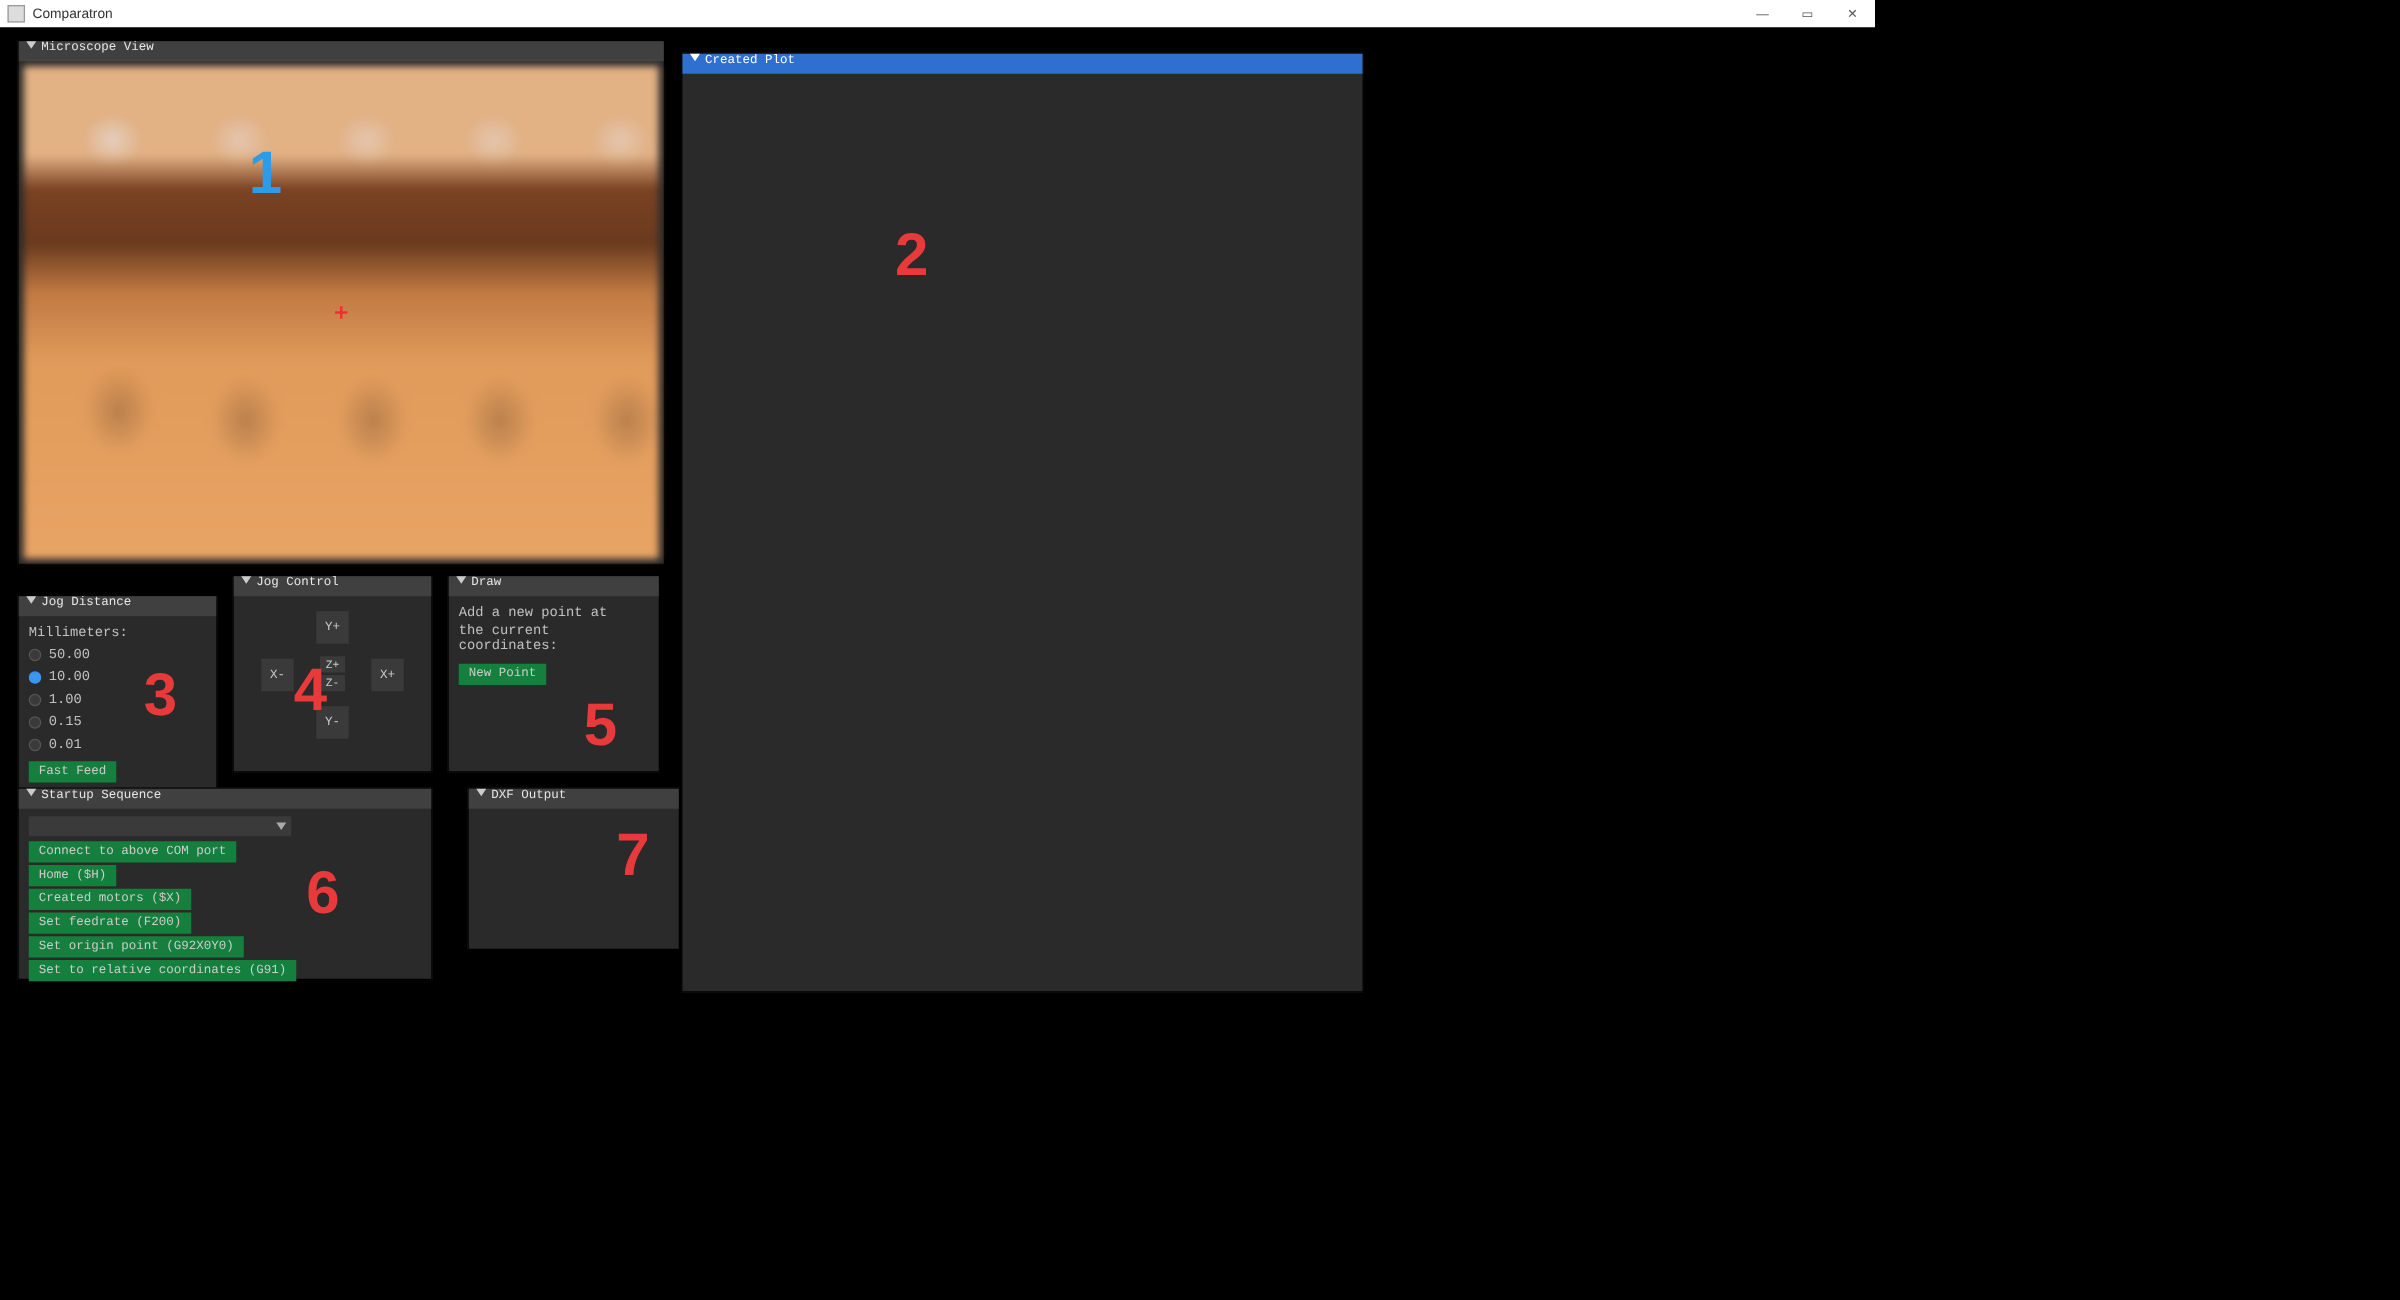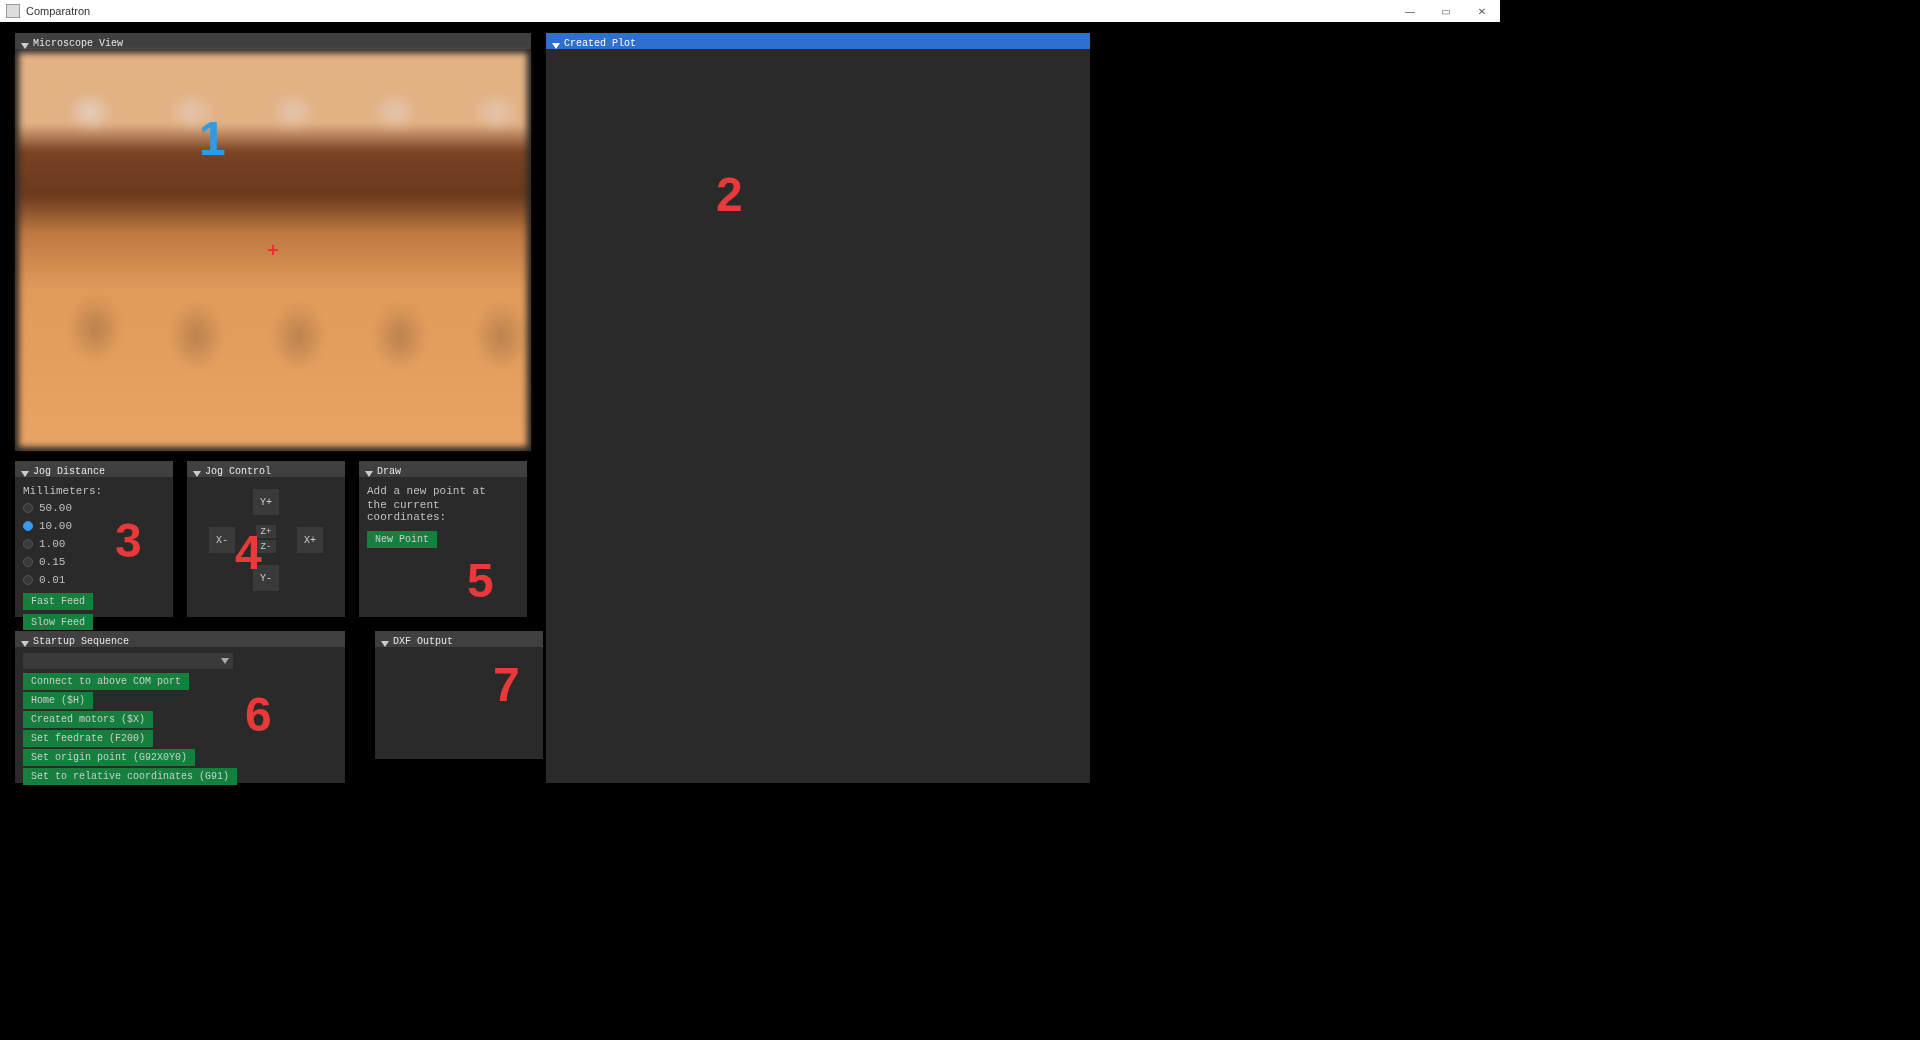--- a/index.html
+++ b/index.html
@@ -51,21 +51,21 @@
     position: absolute;
     background: #2a2a2a;
     border: 1px solid #000;
   }
   .panel-header {
     height: 16px;
     background: #404040;
     color: #e6e6e6;
     font-size: 10px;
     display: flex;
-    align-items: flex-end;
+    align-items: flex-start;
     padding: 0 6px;
     gap: 4px;
   }
   .panel-header.blue { background: #2f6fd0; color: #fff; }
   .tri {
     display: inline-block;
     width: 0; height: 0;
     border-left: 4px solid transparent;
     border-right: 4px solid transparent;
     border-top: 6px solid #ccc;
@@ -182,30 +182,30 @@
   <div class="panel" style="left:14px; top:10px; width:518px; height:420px;">
     <div class="panel-header">
       <span class="tri"></span>
       <span>Microscope View</span>
     </div>
     <div class="micro"></div>
     <div class="cross" style="top:52%; left:50%;"></div>
     <div class="overlay-num overlay-blue" style="left:184px; top:78px;">1</div>
   </div>
 
-  <div class="panel" style="left:545px; top:10px; width:546px; height:752px;">
+  <div class="panel" style="left:545px; top:20px; width:546px; height:752px;">
     <div class="panel-header blue">
       <span class="tri" style="border-top-color:#fff"></span>
       <span>Created Plot</span>
     </div>
     <div class="panel-body" style="height:calc(100% - 16px);"></div>
     <div class="overlay-num overlay-red" style="left:170px; top:134px;">2</div>
   </div>
 
-  <div class="panel" style="left:14px; top:438px; width:160px; height:158px;">
+  <div class="panel" style="left:14px; top:454px; width:160px; height:158px;">
     <div class="panel-header">
       <span class="tri"></span>
       <span>Jog Distance</span>
     </div>
     <div class="panel-body">
       <div class="line">Millimeters:</div>
       <div class="radio-row">
           <span class="radio"></span>
           <span>50.00</span>
         </div>

